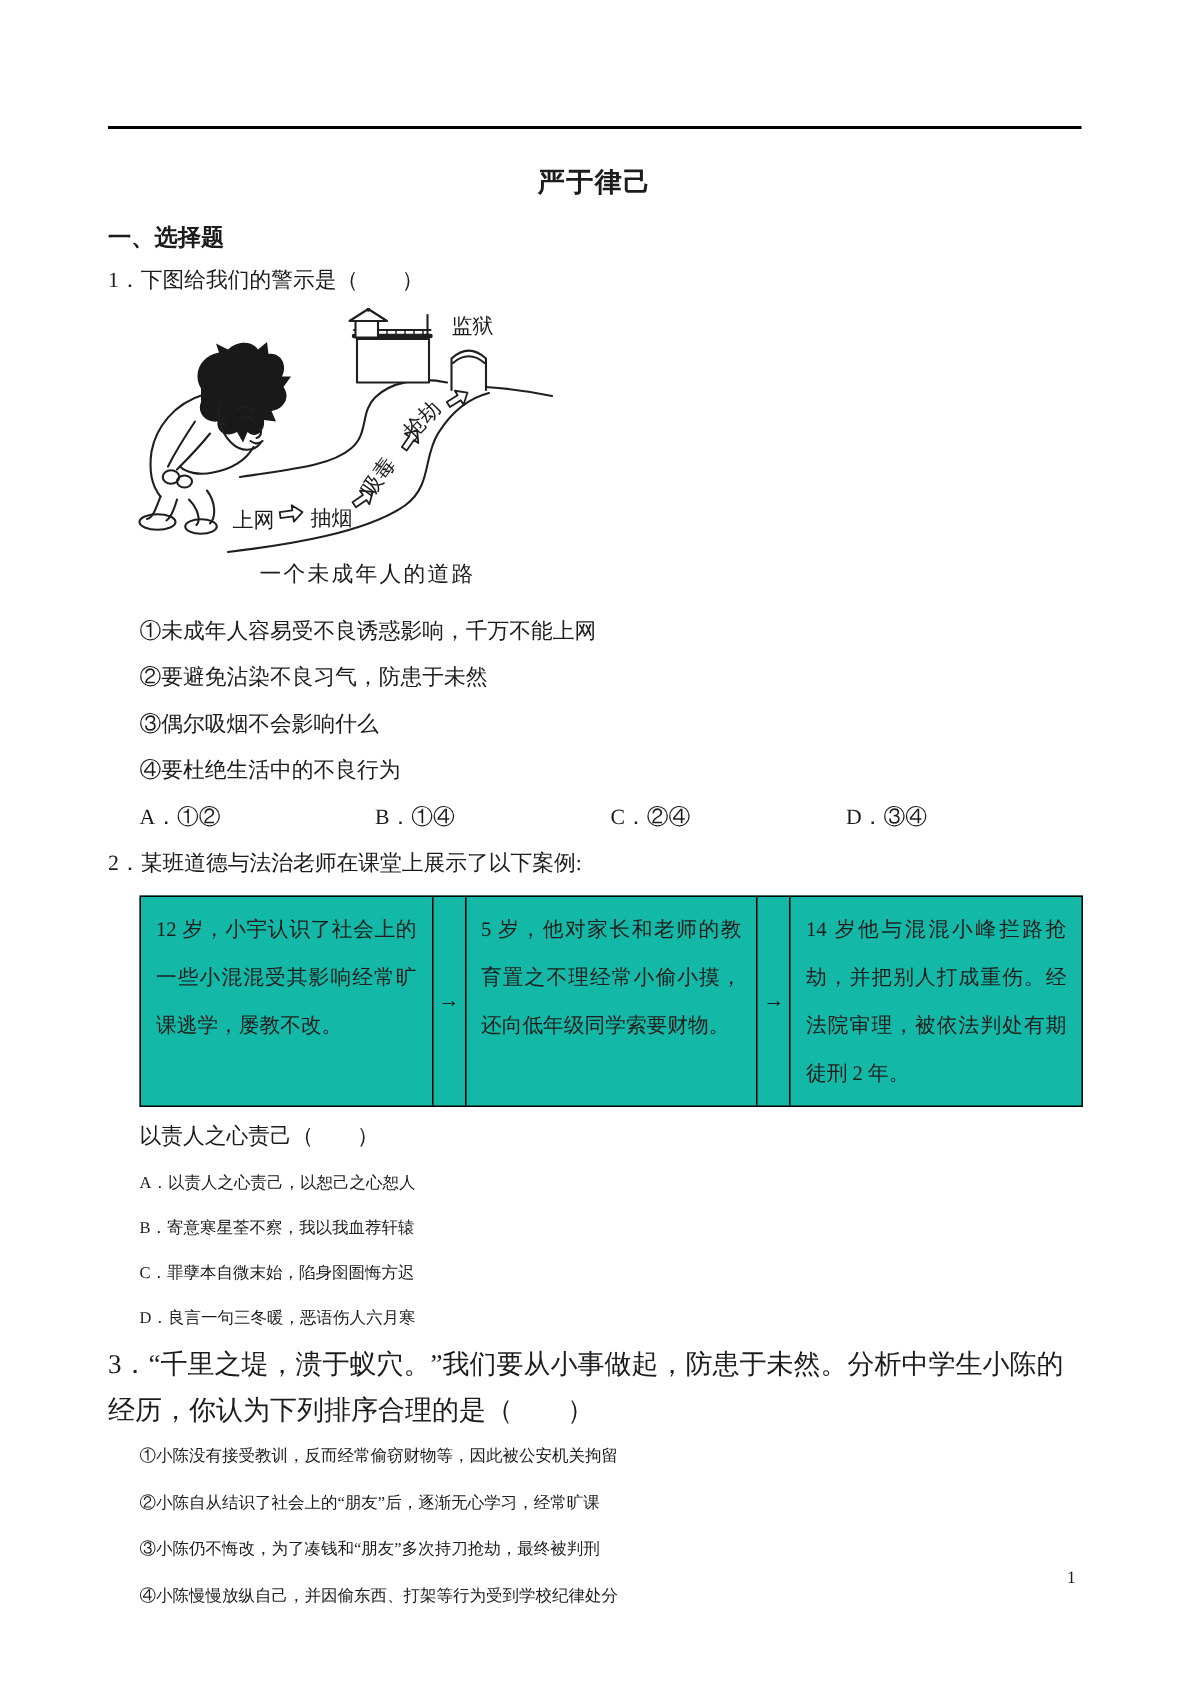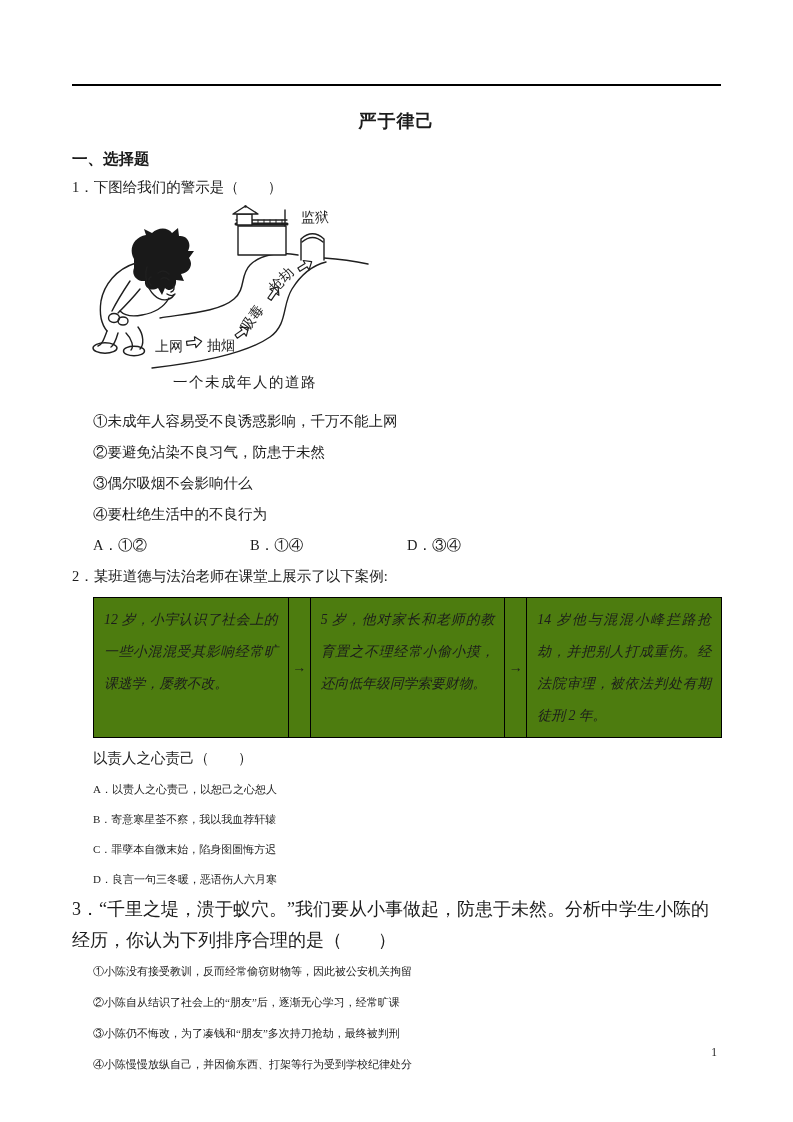--- a/index.html
+++ b/index.html
@@ -24,21 +24,21 @@
   .figure-wrap { margin:2px 0 0 2px; width:300px; height:193px; }
   svg { display:block; }
   svg text { font-size:14px; fill:#1c1c1c; font-family:"Liberation Serif","DejaVu Serif",serif; }
   .items { margin-top:8px; }
   .items p { margin:0; font-size:14.5px; line-height:31px; }
   .options-row { display:flex; font-size:14.5px; line-height:31px; padding-left:21px; }
   .options-row span { width:157px; flex:0 0 auto; }
   .options-row span:last-child { width:auto; }
   .case-table {
     display:flex; align-items:stretch; box-sizing:border-box;
-    border:1.5px solid #000; margin:5px 0 0 21px; width:629px; background:#4d7c0f;font-style:italic;
+    border:1.5px solid #000; margin:5px 0 0 21px; width:629px; background:#14b8a6;
   }
   .case-cell {
     flex:1 1 0; box-sizing:border-box; padding:6px 10px 5px 10px;
     font-size:13.8px; line-height:32px; text-align:justify;
   }
   .arrow-cell {
     flex:0 0 21px; border-left:1.5px solid #000; border-right:1.5px solid #000;
     display:flex; align-items:center; justify-content:center; font-size:14px;
   }
   .q2-options p, .q3-items p { margin:0; font-size:11px; line-height:30px; padding-left:21px; }
@@ -128,20 +128,21 @@
   <div class="items indent">
     <p>①未成年人容易受不良诱惑影响，千万不能上网</p>
     <p>②要避免沾染不良习气，防患于未然</p>
     <p>③偶尔吸烟不会影响什么</p>
     <p>④要杜绝生活中的不良行为</p>
   </div>
 
   <div class="options-row">
     <span>A．①②</span>
     <span>B．①④</span>
+    <span>C．②④</span>
     <span>D．③④</span>
   </div>
 
   <p class="line">2．某班道德与法治老师在课堂上展示了以下案例:</p>
 
   <div class="case-table">
     <div class="case-cell">12 岁，小宇认识了社会上的一些小混混受其影响经常旷课逃学，屡教不改。</div>
     <div class="arrow-cell">
         <span>→</span>
       </div>

